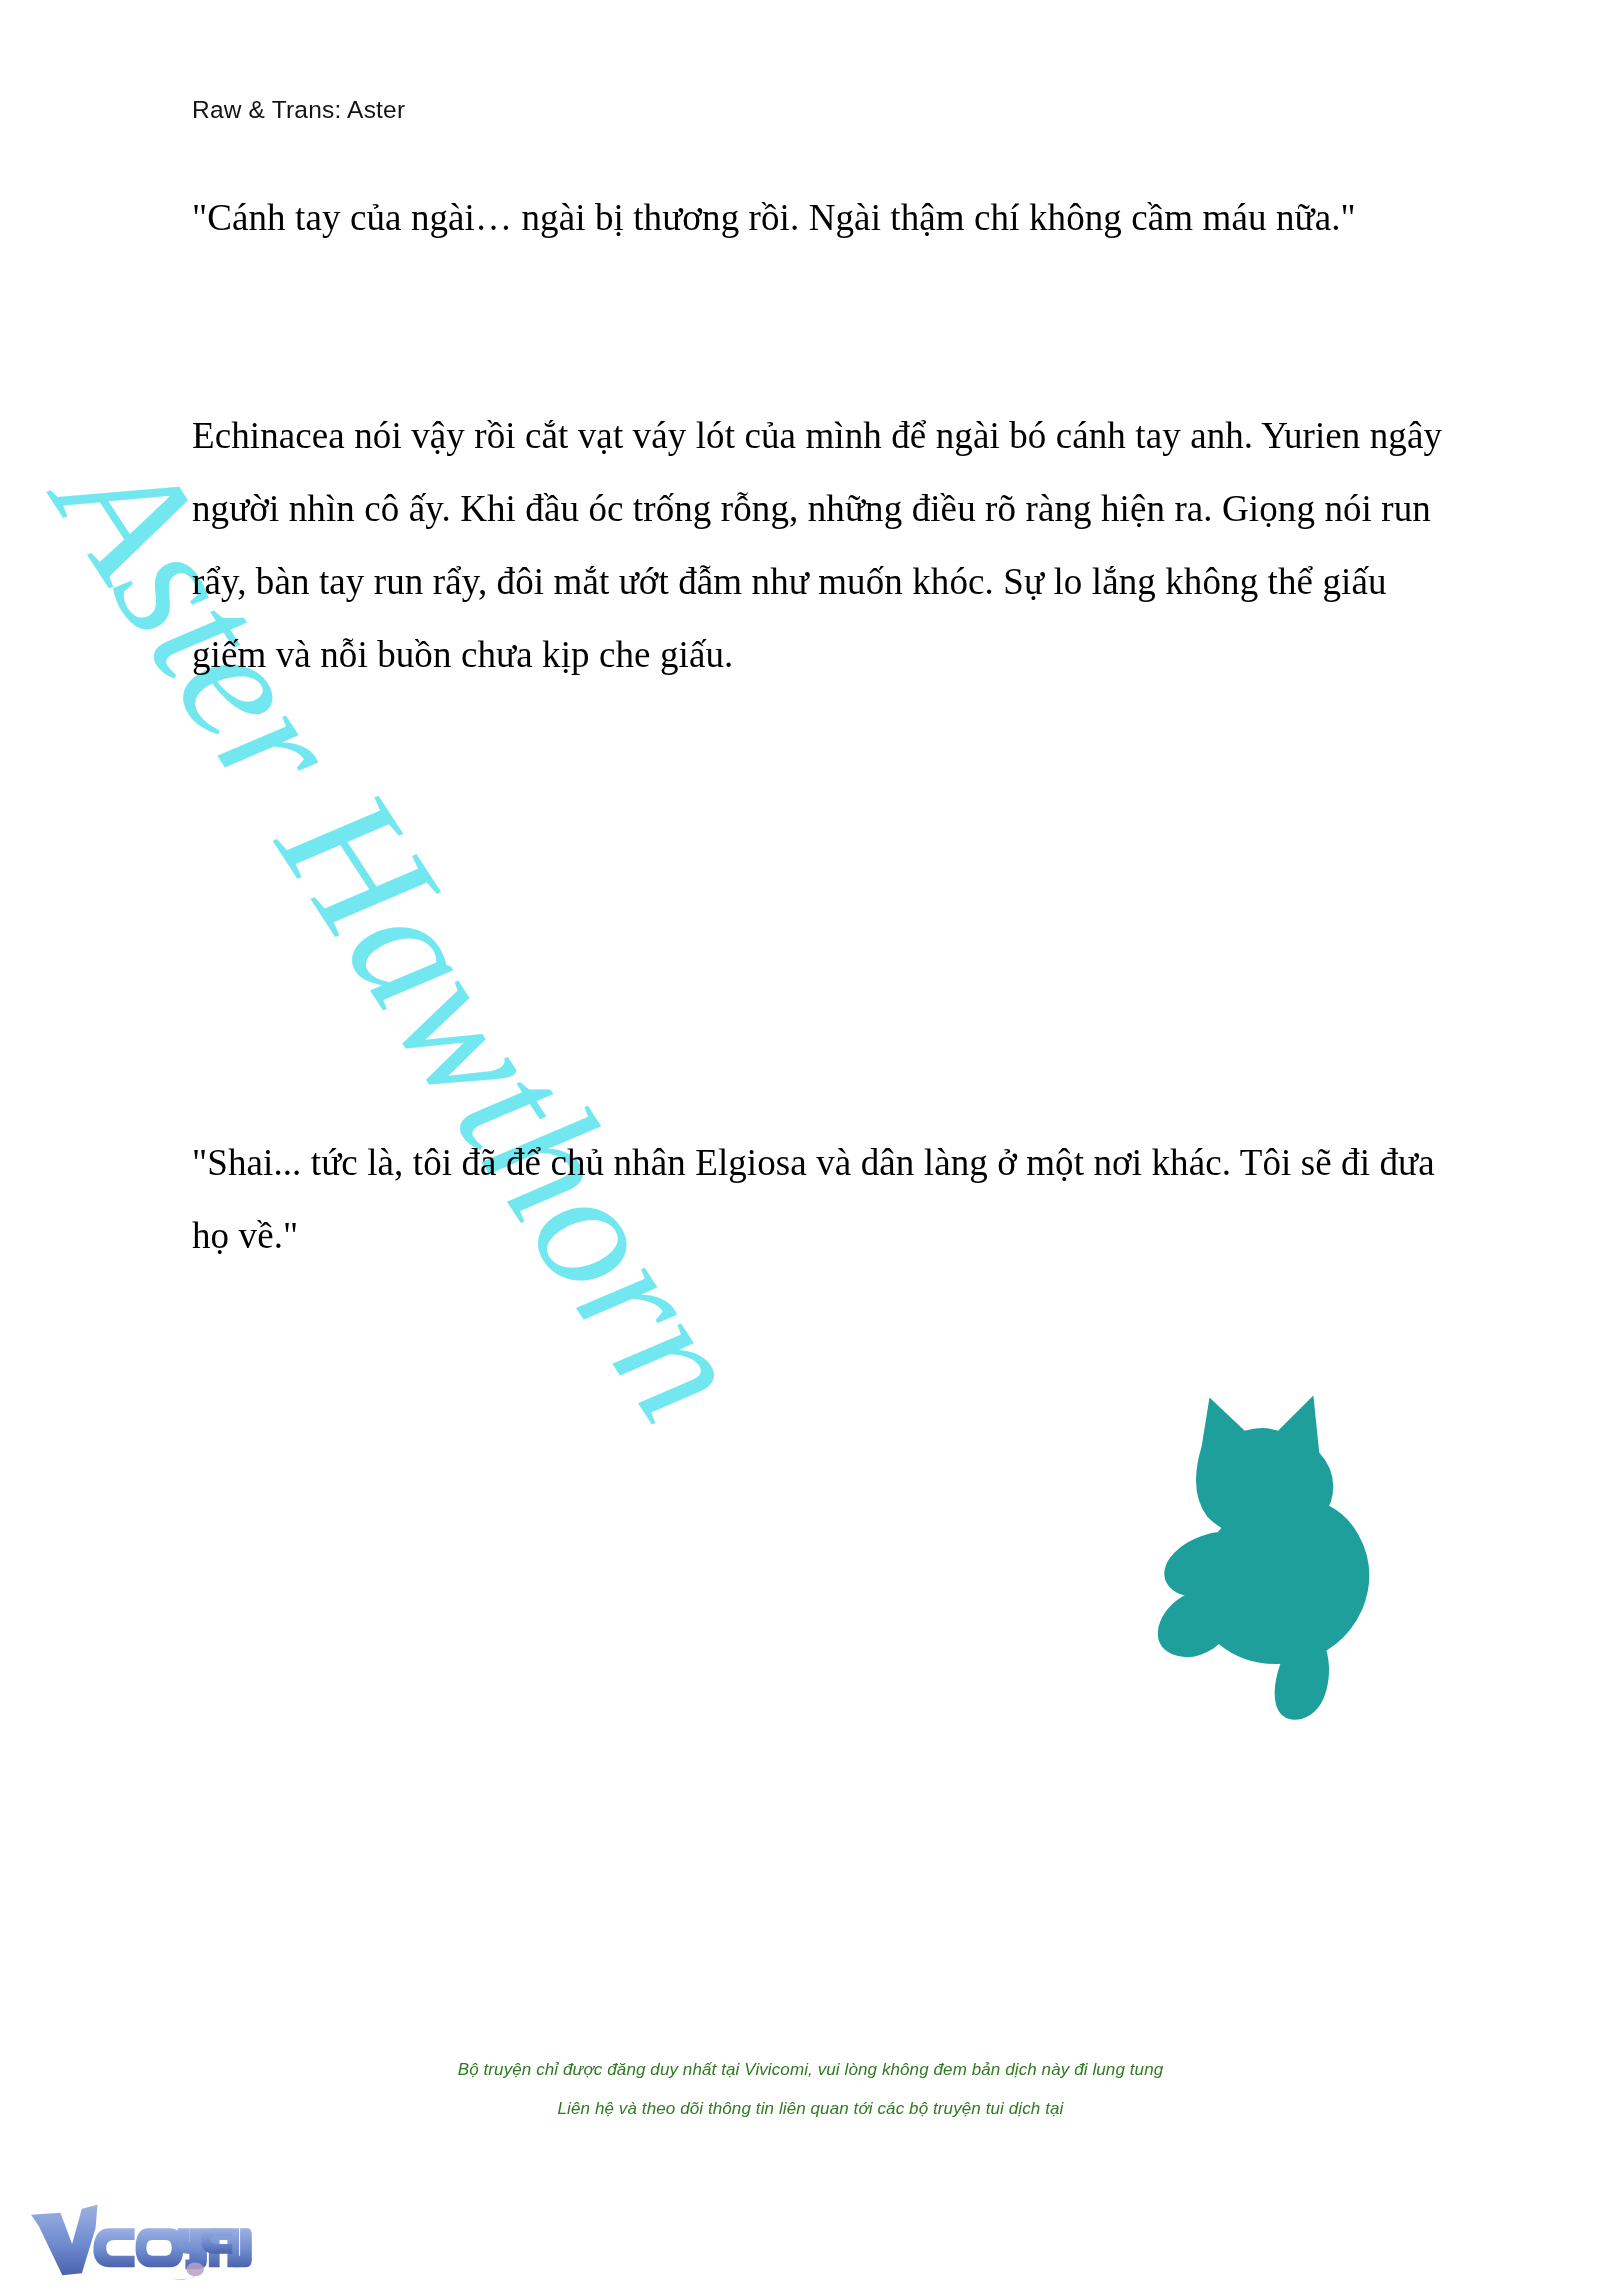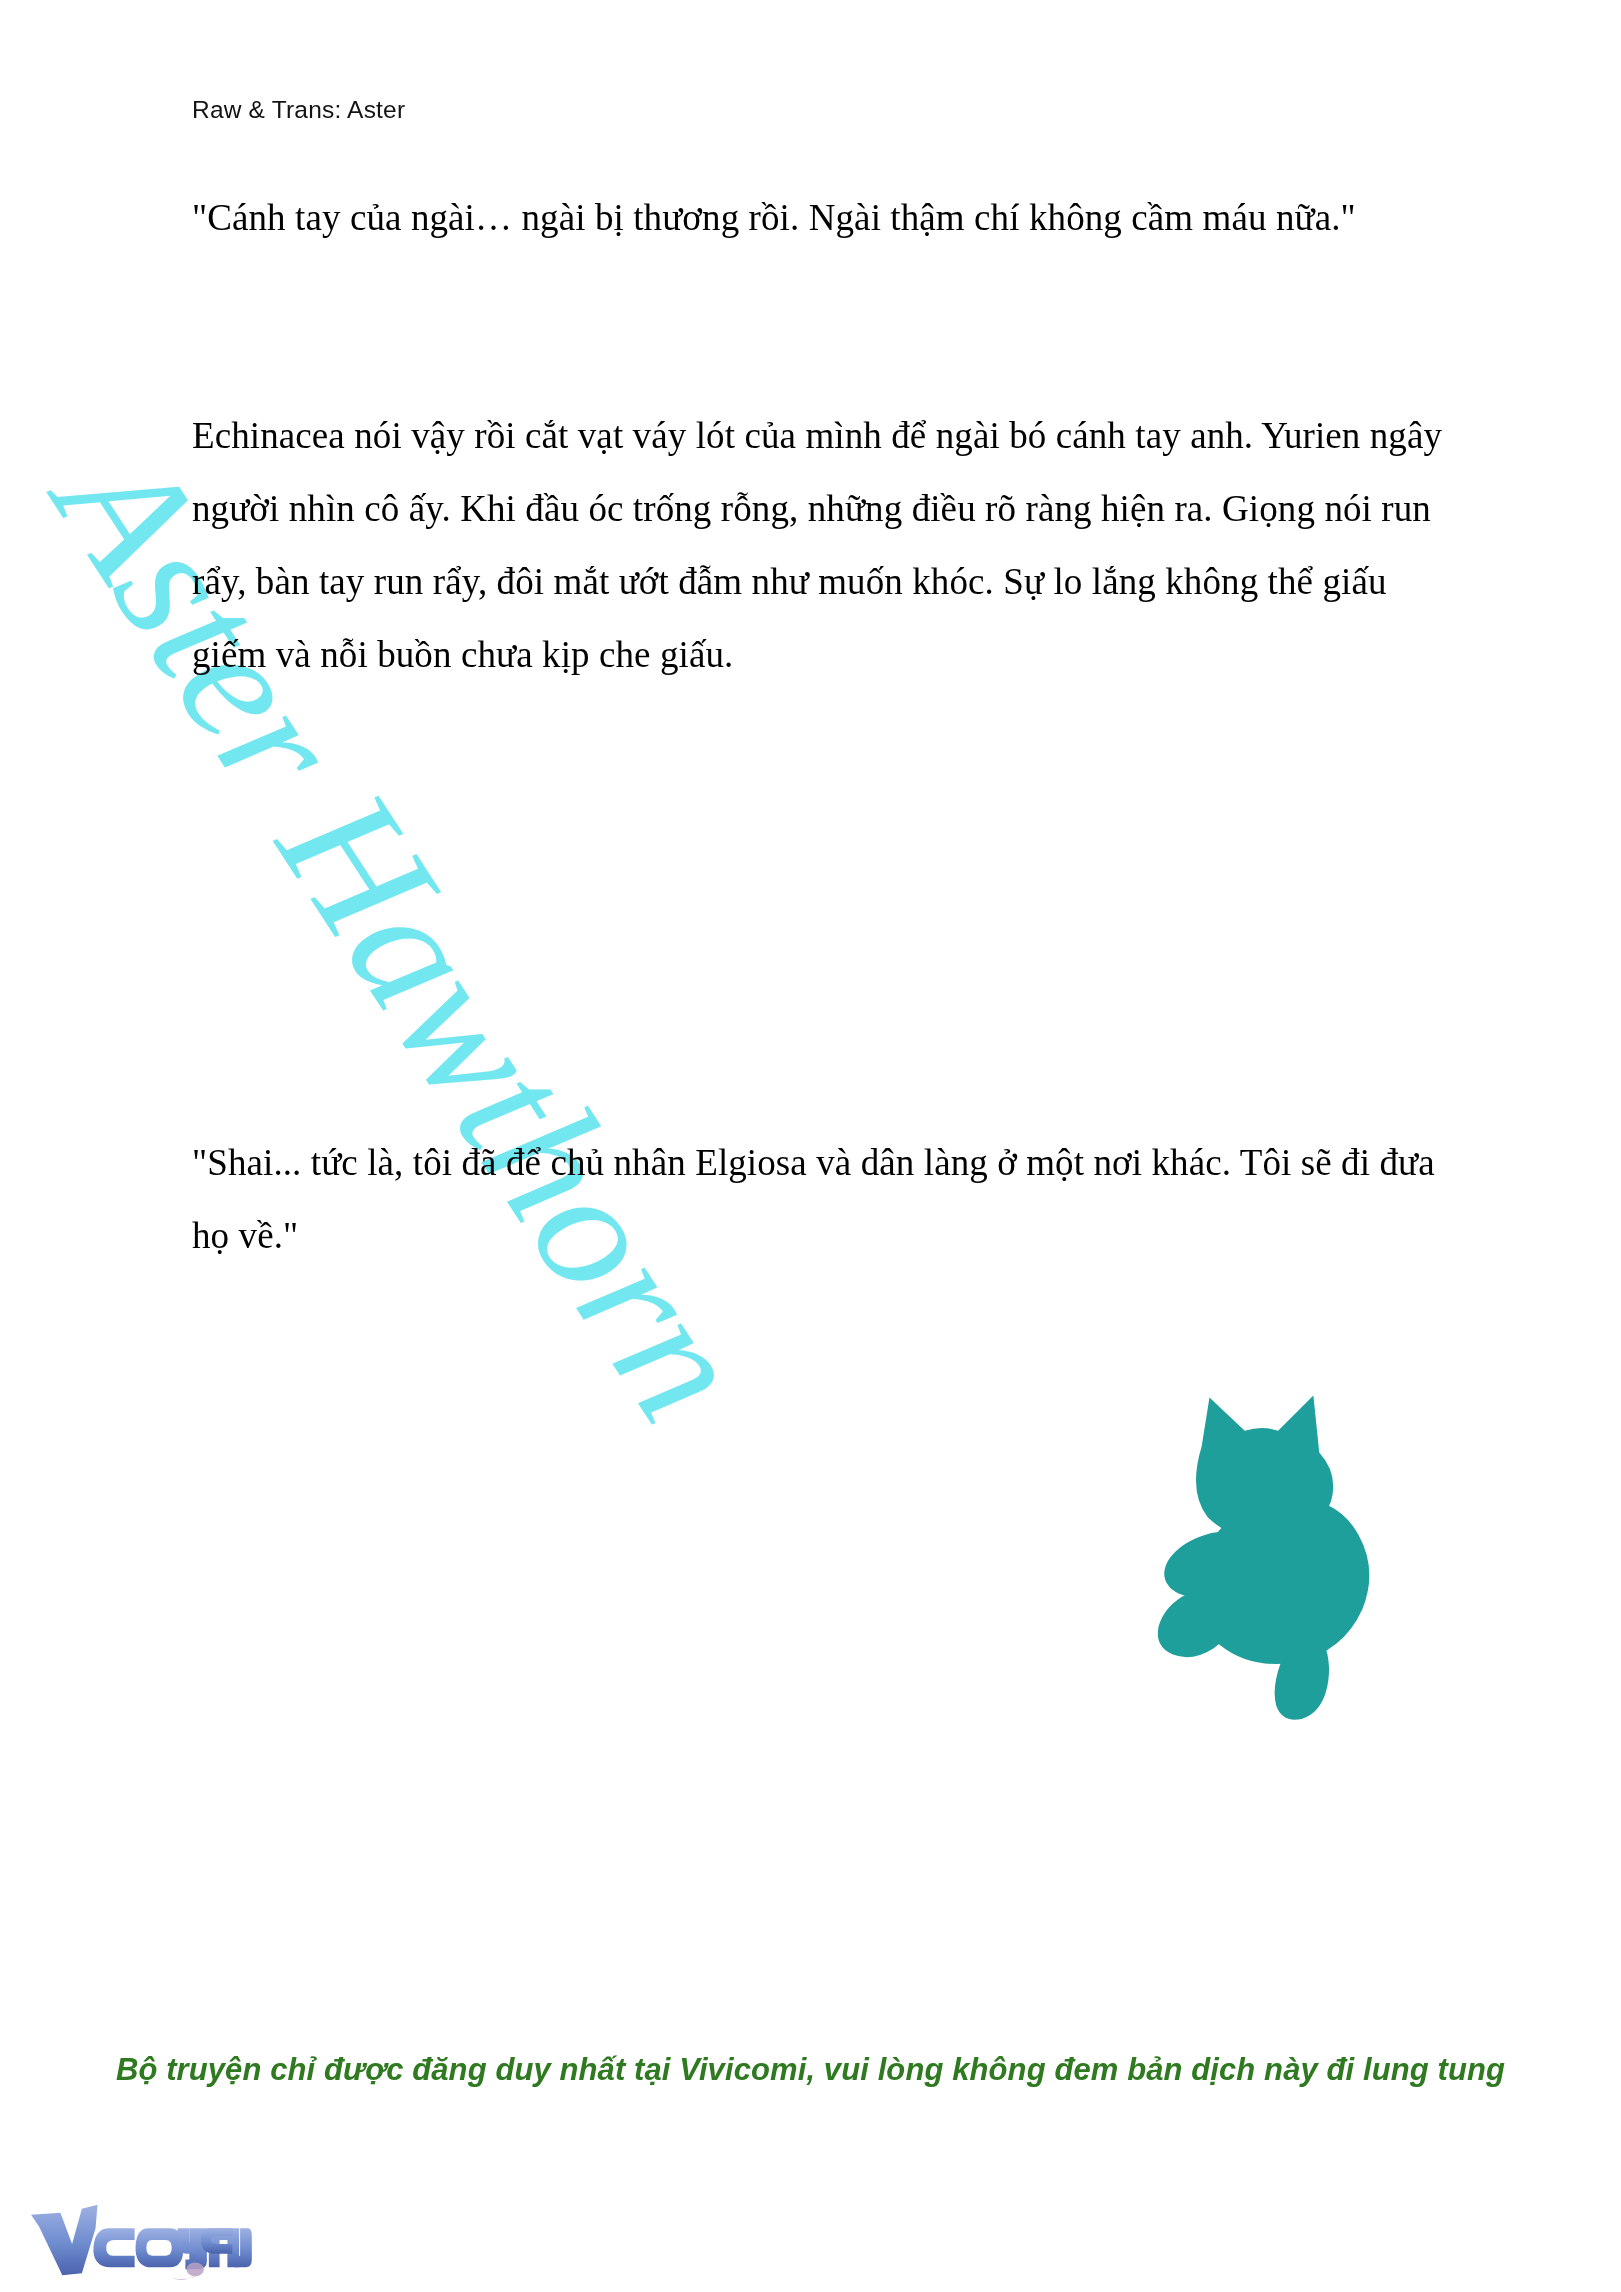--- a/index.html
+++ b/index.html
@@ -90,22 +90,22 @@
   .footer {
     position: absolute;
     left: 0;
     right: 0;
     top: 2050px;
     text-align: center;
     z-index: 3;
   }
   .footer-line {
     font-family: "Liberation Sans", "DejaVu Sans", sans-serif;
-    font-size: 31px;
-    font-weight: 700;
+    font-size: 17px;
+    font-weight: 400;
     font-style: italic;
     color: #2f7a20;
     line-height: 39px;
     letter-spacing: 0.1px;
   }
 
   
   .logo {
     position: absolute;
     left: 27.4px;
@@ -154,20 +154,21 @@
     <div class="gap-md"></div>
     <p class="para">Echinacea nói vậy rồi cắt vạt váy lót của mình để ngài bó cánh tay anh. Yurien ngây người nhìn cô ấy. Khi đầu óc trống rỗng, những điều rõ ràng hiện ra. Giọng nói run rẩy, bàn tay run rẩy, đôi mắt ướt đẫm như muốn khóc. Sự lo lắng không thể giấu giếm và nỗi buồn chưa kịp che giấu.</p>
     <div class="gap-md"></div>
     <div class="gap-md"></div>
     <div class="gap-md"></div>
     <p class="para">"Shai... tức là, tôi đã để chủ nhân Elgiosa và dân làng ở một nơi khác. Tôi sẽ đi đưa họ về."</p>
   </div>
 
   <div class="footer">
     <div class="footer-line">Bộ truyện chỉ được đăng duy nhất tại Vivicomi, vui lòng không đem bản dịch này đi lung tung</div>
+    <div class="footer-line">Liên hệ và theo dõi thông tin liên quan tới các bộ truyện tui dịch tại</div>
   </div>
 
   <div class="logo">
     <svg viewBox="0 0 230 86" xmlns="http://www.w3.org/2000/svg" aria-hidden="true">
       <defs>
         <linearGradient id="lg" x1="0" y1="0" x2="0" y2="1">
           <stop offset="0%" stop-color="#9db0e2"></stop>
           <stop offset="55%" stop-color="#6f8ccf"></stop>
           <stop offset="100%" stop-color="#4b63ad"></stop>
         </linearGradient>

